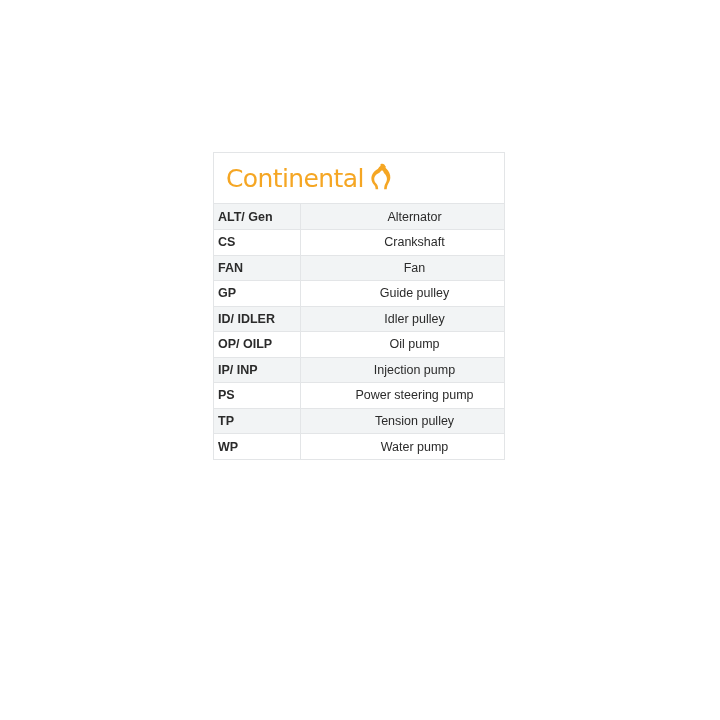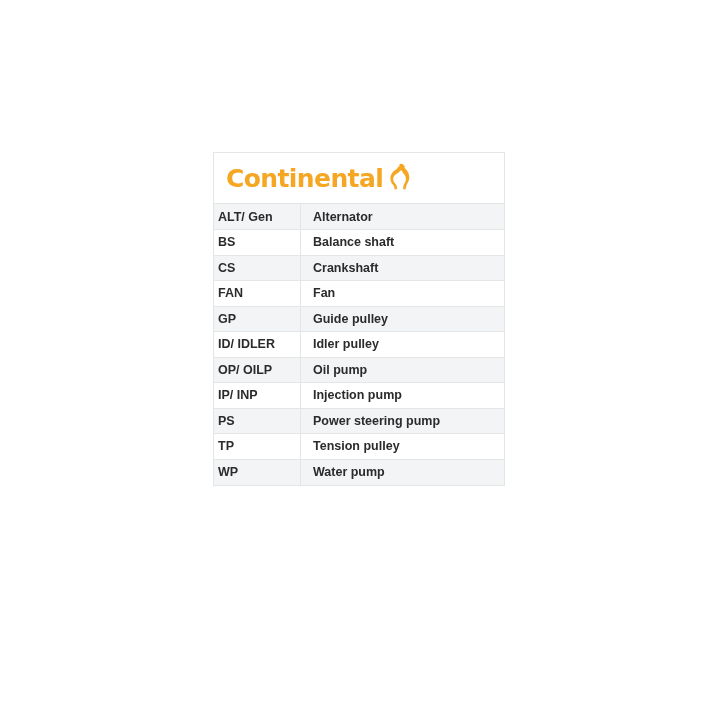--- a/index.html
+++ b/index.html
@@ -34,21 +34,21 @@
     align-items: center;
     padding-left: 12px;
     box-sizing: border-box;
     border-bottom: 1px solid #e3e5e7;
     background: #ffffff;
   }
 
   .brand-wordmark {
     font-family: "DejaVu Sans", sans-serif;
     font-size: 25px;
-    font-weight: 700;
+    font-weight: 400;
     color: #f5a623;
     letter-spacing: -0.6px;
     line-height: 1;
     white-space: nowrap;
   }
 
   .brand-mark {
     display: inline-block;
     margin-left: 3px;
     vertical-align: middle;
@@ -81,24 +81,25 @@
   }
 
   .legend-table td.abbr {
     width: 78px;
     border-right: 1px solid #e3e5e7;
     padding: 0 4px;
     white-space: nowrap;
   }
 
   .legend-table td.desc {
-    padding-left: 12px;
-    font-weight: 700;
+    padding-left: 24px;
+    font-weight: 400;
     color: #2b2b2b;
     white-space: nowrap;
+    text-align: center;
   }
 
   .legend-table tr:last-child td {
     border-bottom: none;
   }
 </style>
 </head>
 <body>
 
 <div class="page">
@@ -112,24 +113,20 @@
           <path d="M17.8 3.4c.6.4 1 1 1.1 1.8l-2 .4c-.1-.5-.3-.9-.7-1.1l1.6-1.1z" fill="#f5a623"></path>
         </svg>
       </span>
     </div>
 
     <table class="legend-table">
       <tbody>
         <tr>
           <td class="abbr">ALT/ Gen</td>
           <td class="desc">Alternator</td>
-        </tr>
-        <tr>
-          <td class="abbr">BS</td>
-          <td class="desc">Balance shaft</td>
         </tr>
         <tr>
           <td class="abbr">CS</td>
           <td class="desc">Crankshaft</td>
         </tr>
         <tr>
           <td class="abbr">FAN</td>
           <td class="desc">Fan</td>
         </tr>
         <tr>

